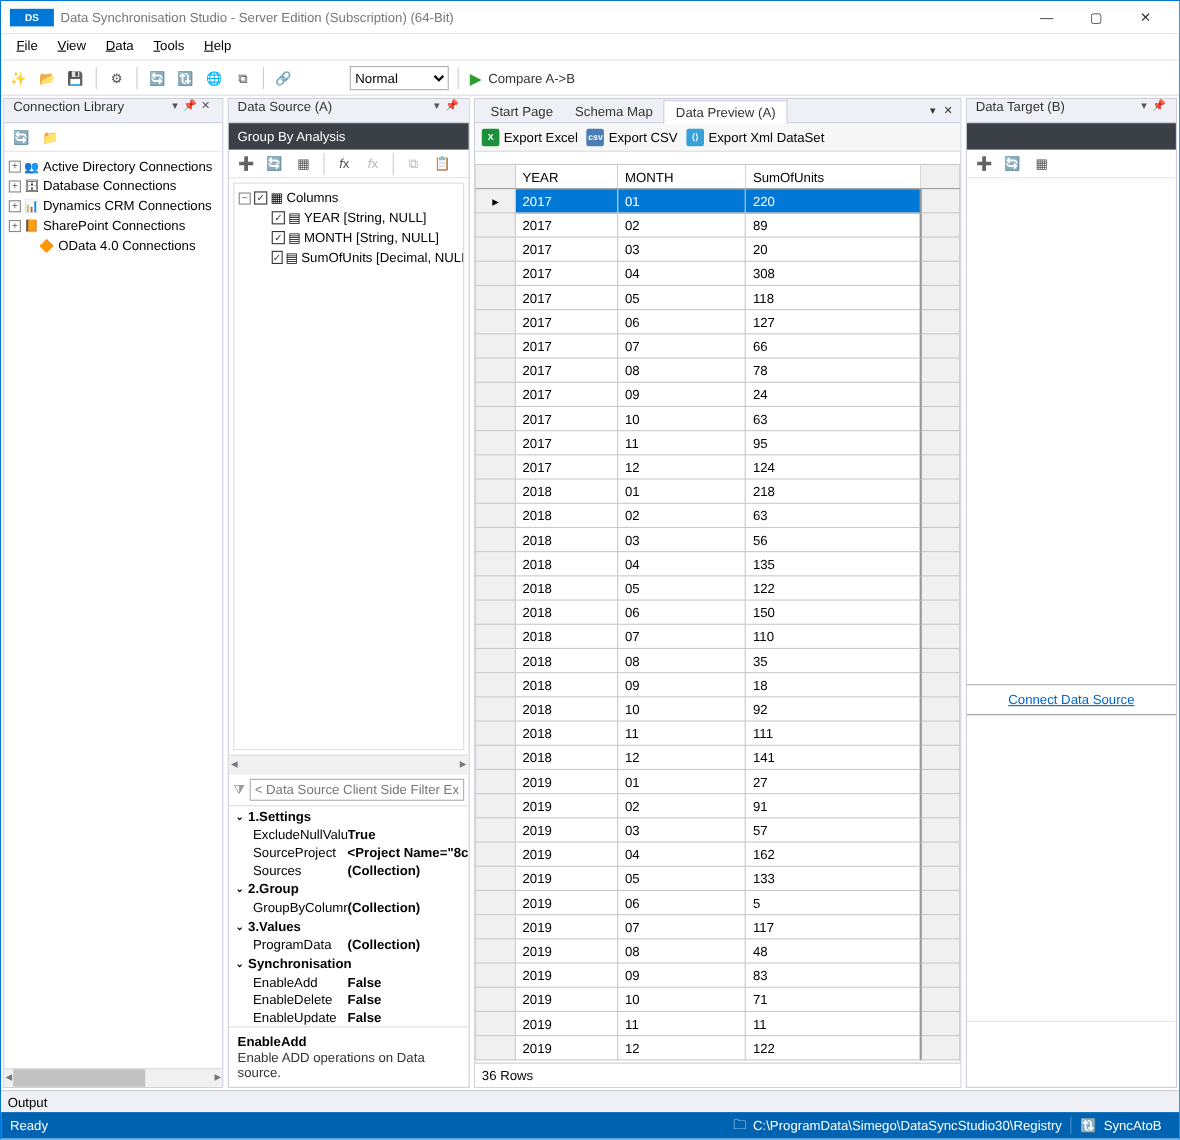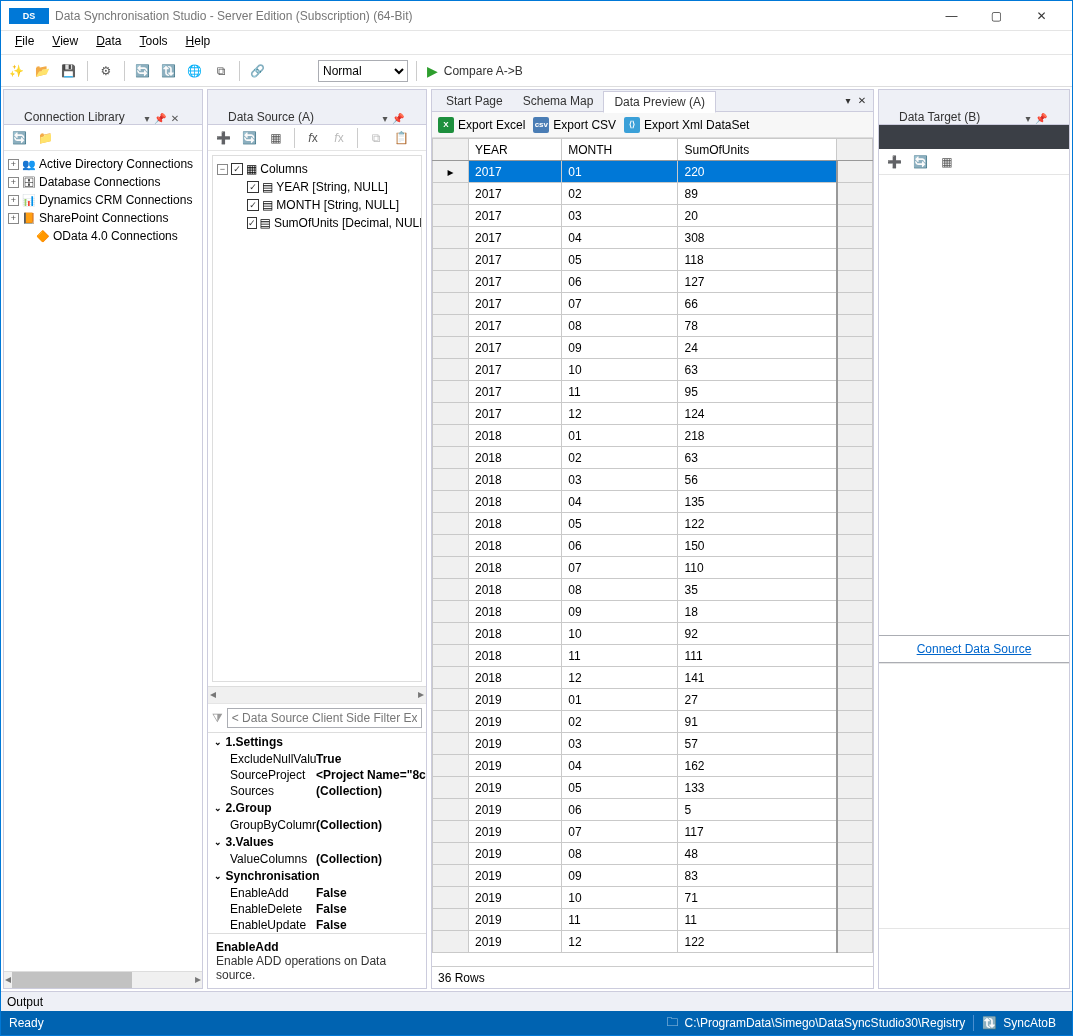--- a/index.html
+++ b/index.html
@@ -22,21 +22,21 @@
 .tbtn { width:20px; height:20px; display:inline-flex; align-items:center; justify-content:center; color:#555; }
 .tbsep { width:1px; height:20px; background:#ccc; margin:0 2px; }
 .toolbar select { height:22px; width:90px; border:1px solid #abadb3; background:#fff;margin-left:44px; }
 .toolbar .play { color:#2e9e2e; font-size:14px; margin-left:2px; }
 .toolbar .cmp-label { color:#333; }
 
 
 .main { flex:1; display:flex; overflow:hidden; }
 
 .panel { display:flex; flex-direction:column; border:1px solid #ccd; margin:2px; background:#fff; }
-.panel-header { background:#eef0f6; border-bottom:1px solid #ccd; height:35px; display:flex; align-items:flex-end; padding:0 20px; color:#333; }
+.panel-header { background:#eef0f6; border-bottom:1px solid #ccd; height:22px; display:flex; align-items:flex-start; padding:0 8px; color:#333; }
 .panel-header .title { flex:1; }
 .panel-header .ctrl { width:14px; color:#555; font-size:10px; text-align:center; }
 .darkbar { background:#3b3f46; color:#fff; height:24px; display:flex; align-items:center; padding:0 8px; }
 .mini-toolbar { height:26px; display:flex; align-items:center; gap:6px; padding:0 6px; border-bottom:1px solid #e5e5e5; }
 
 
 .left { width:200px; min-width:200px; display:flex; flex-direction:column; }
 .tree { flex:1; overflow:auto; padding:4px 2px; font-size:12px; }
 .tree-row { display:flex; align-items:center; height:18px; padding-left:2px; gap:2px; white-space:nowrap; }
 .exp { width:11px; height:11px; border:1px solid #888; color:#555; font-size:9px; line-height:9px; text-align:center; display:inline-block; }
@@ -70,21 +70,21 @@
 .tab { padding:3px 10px; height:22px; display:flex; align-items:center; color:#333; }
 .tab.active { background:#fff; border:1px solid #ccd; border-bottom:1px solid #fff; position:relative; top:1px; }
 .tabs .spacer { flex:1; }
 .tabs .tabctrl { width:14px; text-align:center; color:#333; font-size:10px; }
 
 .export-bar { height:26px; border-bottom:1px solid #ddd; display:flex; align-items:center; padding:0 6px; gap:8px; background:#f7f7f7; }
 .export-bar .ebtn { display:flex; align-items:center; gap:4px; }
 .eicon { width:16px; height:16px; display:inline-flex; align-items:center; justify-content:center; color:#fff; font-size:8px; font-weight:bold; border-radius:2px; }
 
 .grid-wrap { flex:1; overflow:hidden; position:relative; }
-table.grid { border-collapse:collapse; width:100%; }
+table.grid { border-collapse:collapse; width:100%;margin-top:11px; }
 table.grid th, table.grid td { border:1px solid #c9c9c9; height:22px; padding:0 6px; text-align:left; font-weight:normal; }
 table.grid thead th { background:#fff; border-bottom:1px solid #999; position:sticky; top:0; }
 table.grid th.rowh, table.grid td.rowh { width:36px; background:#f0f0f0; padding:0; text-align:center; }
 table.grid td.extra { width:36px; background:#f0f0f0; border-left:2px solid #999; }
 tr.sel td { background:#0078d7; color:#fff; }
 tr.sel td.rowh { background:#f0f0f0; color:#000; }
 tr.sel td.extra { background:#f0f0f0; }
 .grid-footer { height:22px; border-top:1px solid #ccc; padding:0 6px; display:flex; align-items:center; background:#fff; }
 
 
@@ -190,20 +190,23 @@
       <div style="flex:1"></div>
       <span style="width:8px;text-align:center;color:#777">▸</span>
     </div>
   </div>
 
   <div class="panel sourcepanel">
     <div class="panel-header">
       <span class="title">Data Source (A)</span>
       <span class="ctrl caret">▾</span>
       <span class="ctrl">📌</span>
+    </div>
+    <div class="darkbar">
+      <span>Group By Analysis</span>
     </div>
     <div class="mini-toolbar">
       <span class="tbtn">➕</span>
       <span class="tbtn">🔄</span>
       <span class="tbtn">▦</span>
       <span class="tbsep"></span>
       <span class="tbtn"><i>f</i>x</span>
       <span class="tbtn" style="color:#bbb"><i>f</i>x</span>
       <span class="tbsep"></span>
       <span class="tbtn" style="color:#bbb">⧉</span>
@@ -269,21 +272,21 @@
         </div>
       <div class="prop-row">
           <span class="k">GroupByColumns</span>
           <span class="v">(Collection)</span>
         </div>
       <div class="prop-group">
           <span class="chev">⌄</span>
           <span>3.Values</span>
         </div>
       <div class="prop-row">
-          <span class="k">ValueColumns</span>
+          <span class="k">ProgramData</span>
           <span class="v">(Collection)</span>
         </div>
       <div class="prop-group">
           <span class="chev">⌄</span>
           <span>Synchronisation</span>
         </div>
       <div class="prop-row">
           <span class="k">EnableAdd</span>
           <span class="v">False</span>
         </div>

